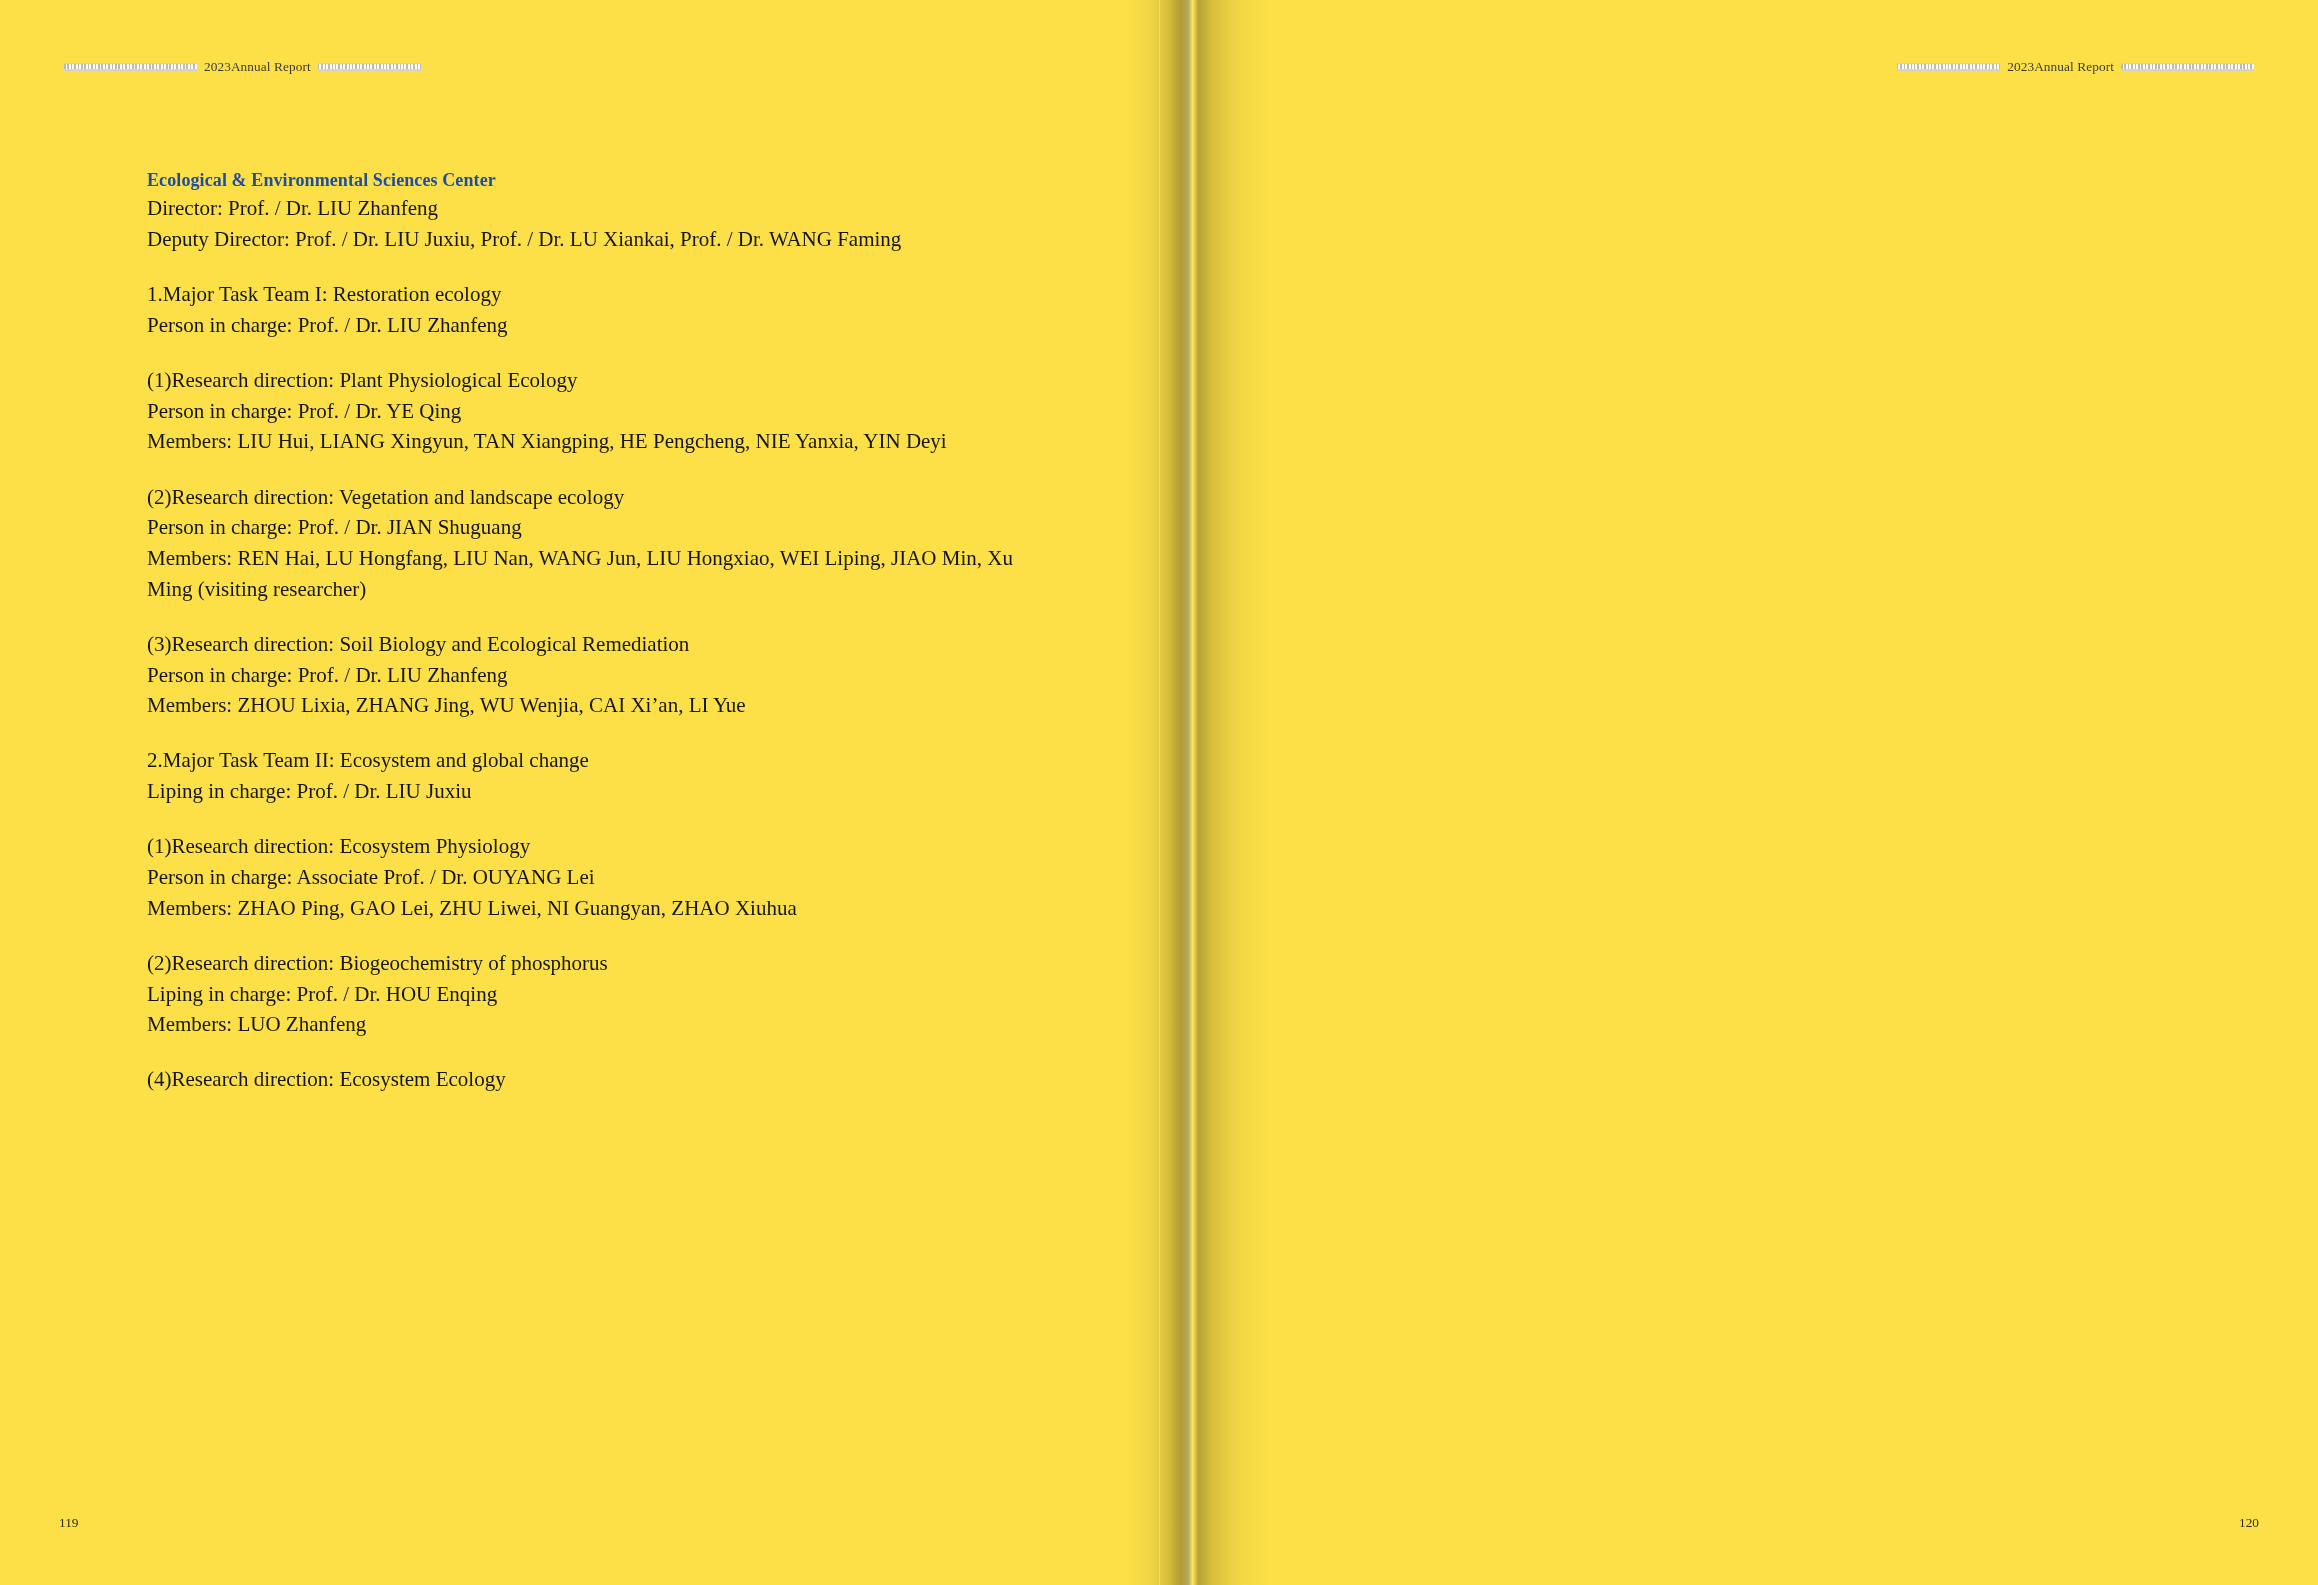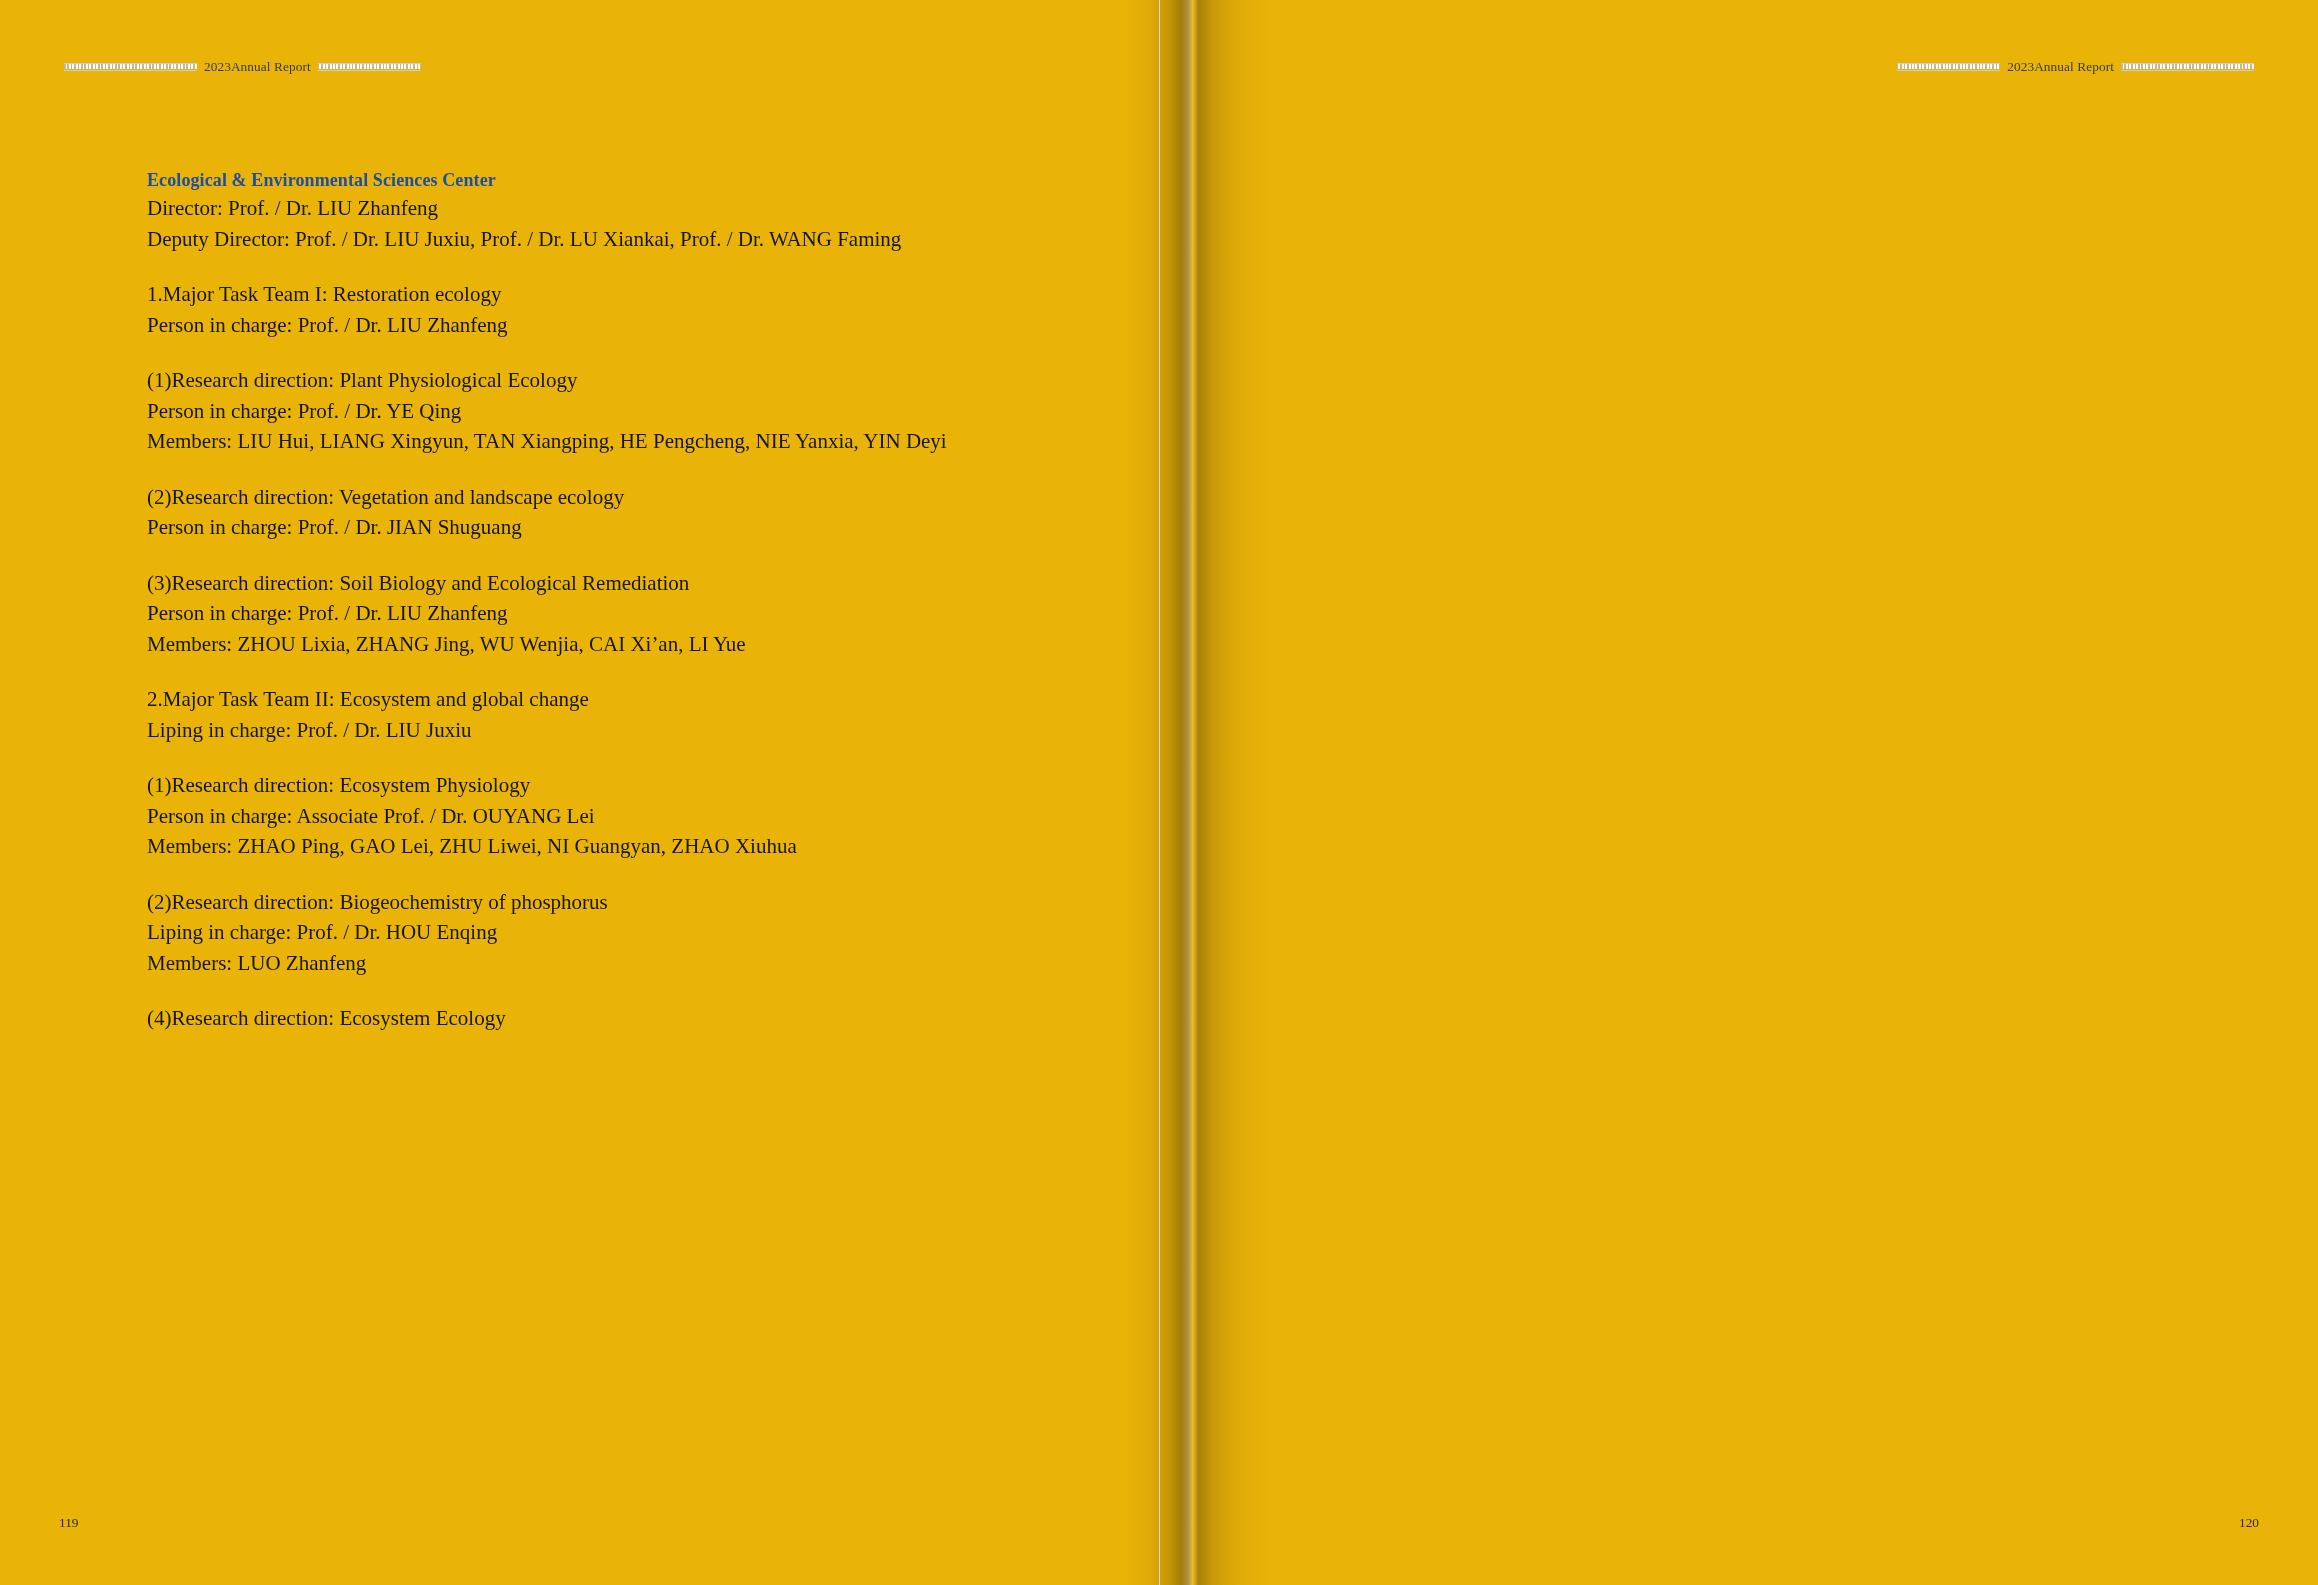--- a/index.html
+++ b/index.html
@@ -17,21 +17,21 @@
     height: 1585px;
     background: #ffffff;
     overflow: hidden;
     display: flex;
   }
   .page {
     position: relative;
     width: 1159px;
     height: 1585px;
     box-sizing: border-box;
-    background: #eab308;
+    background: #fde047;
   }
   .page.left {
     padding: 0;
   }
   
   .gutter {
     position: absolute;
     top: 0;
     left: 1125px;
     width: 147px;
@@ -151,20 +151,21 @@
       <p class="line">Person in charge: Prof. / Dr. LIU Zhanfeng</p>
       <div class="blank"></div>
 
       <p class="line">(1)Research direction: Plant Physiological Ecology</p>
       <p class="line">Person in charge: Prof. / Dr. YE Qing</p>
       <p class="line">Members: LIU Hui, LIANG Xingyun, TAN Xiangping, HE Pengcheng, NIE Yanxia, YIN Deyi</p>
       <div class="blank"></div>
 
       <p class="line">(2)Research direction: Vegetation and landscape ecology</p>
       <p class="line">Person in charge: Prof. / Dr. JIAN Shuguang</p>
+      <p class="line">Members: REN Hai, LU Hongfang, LIU Nan, WANG Jun, LIU Hongxiao, WEI Liping, JIAO Min, Xu Ming (visiting researcher)</p>
       <div class="blank"></div>
 
       <p class="line">(3)Research direction: Soil Biology and Ecological Remediation</p>
       <p class="line">Person in charge: Prof. / Dr. LIU Zhanfeng</p>
       <p class="line">Members: ZHOU Lixia, ZHANG Jing, WU Wenjia, CAI Xi’an, LI Yue</p>
       <div class="blank"></div>
 
       <p class="line">2.Major Task Team II: Ecosystem and global change</p>
       <p class="line">Liping in charge: Prof. / Dr. LIU Juxiu</p>
       <div class="blank"></div>

